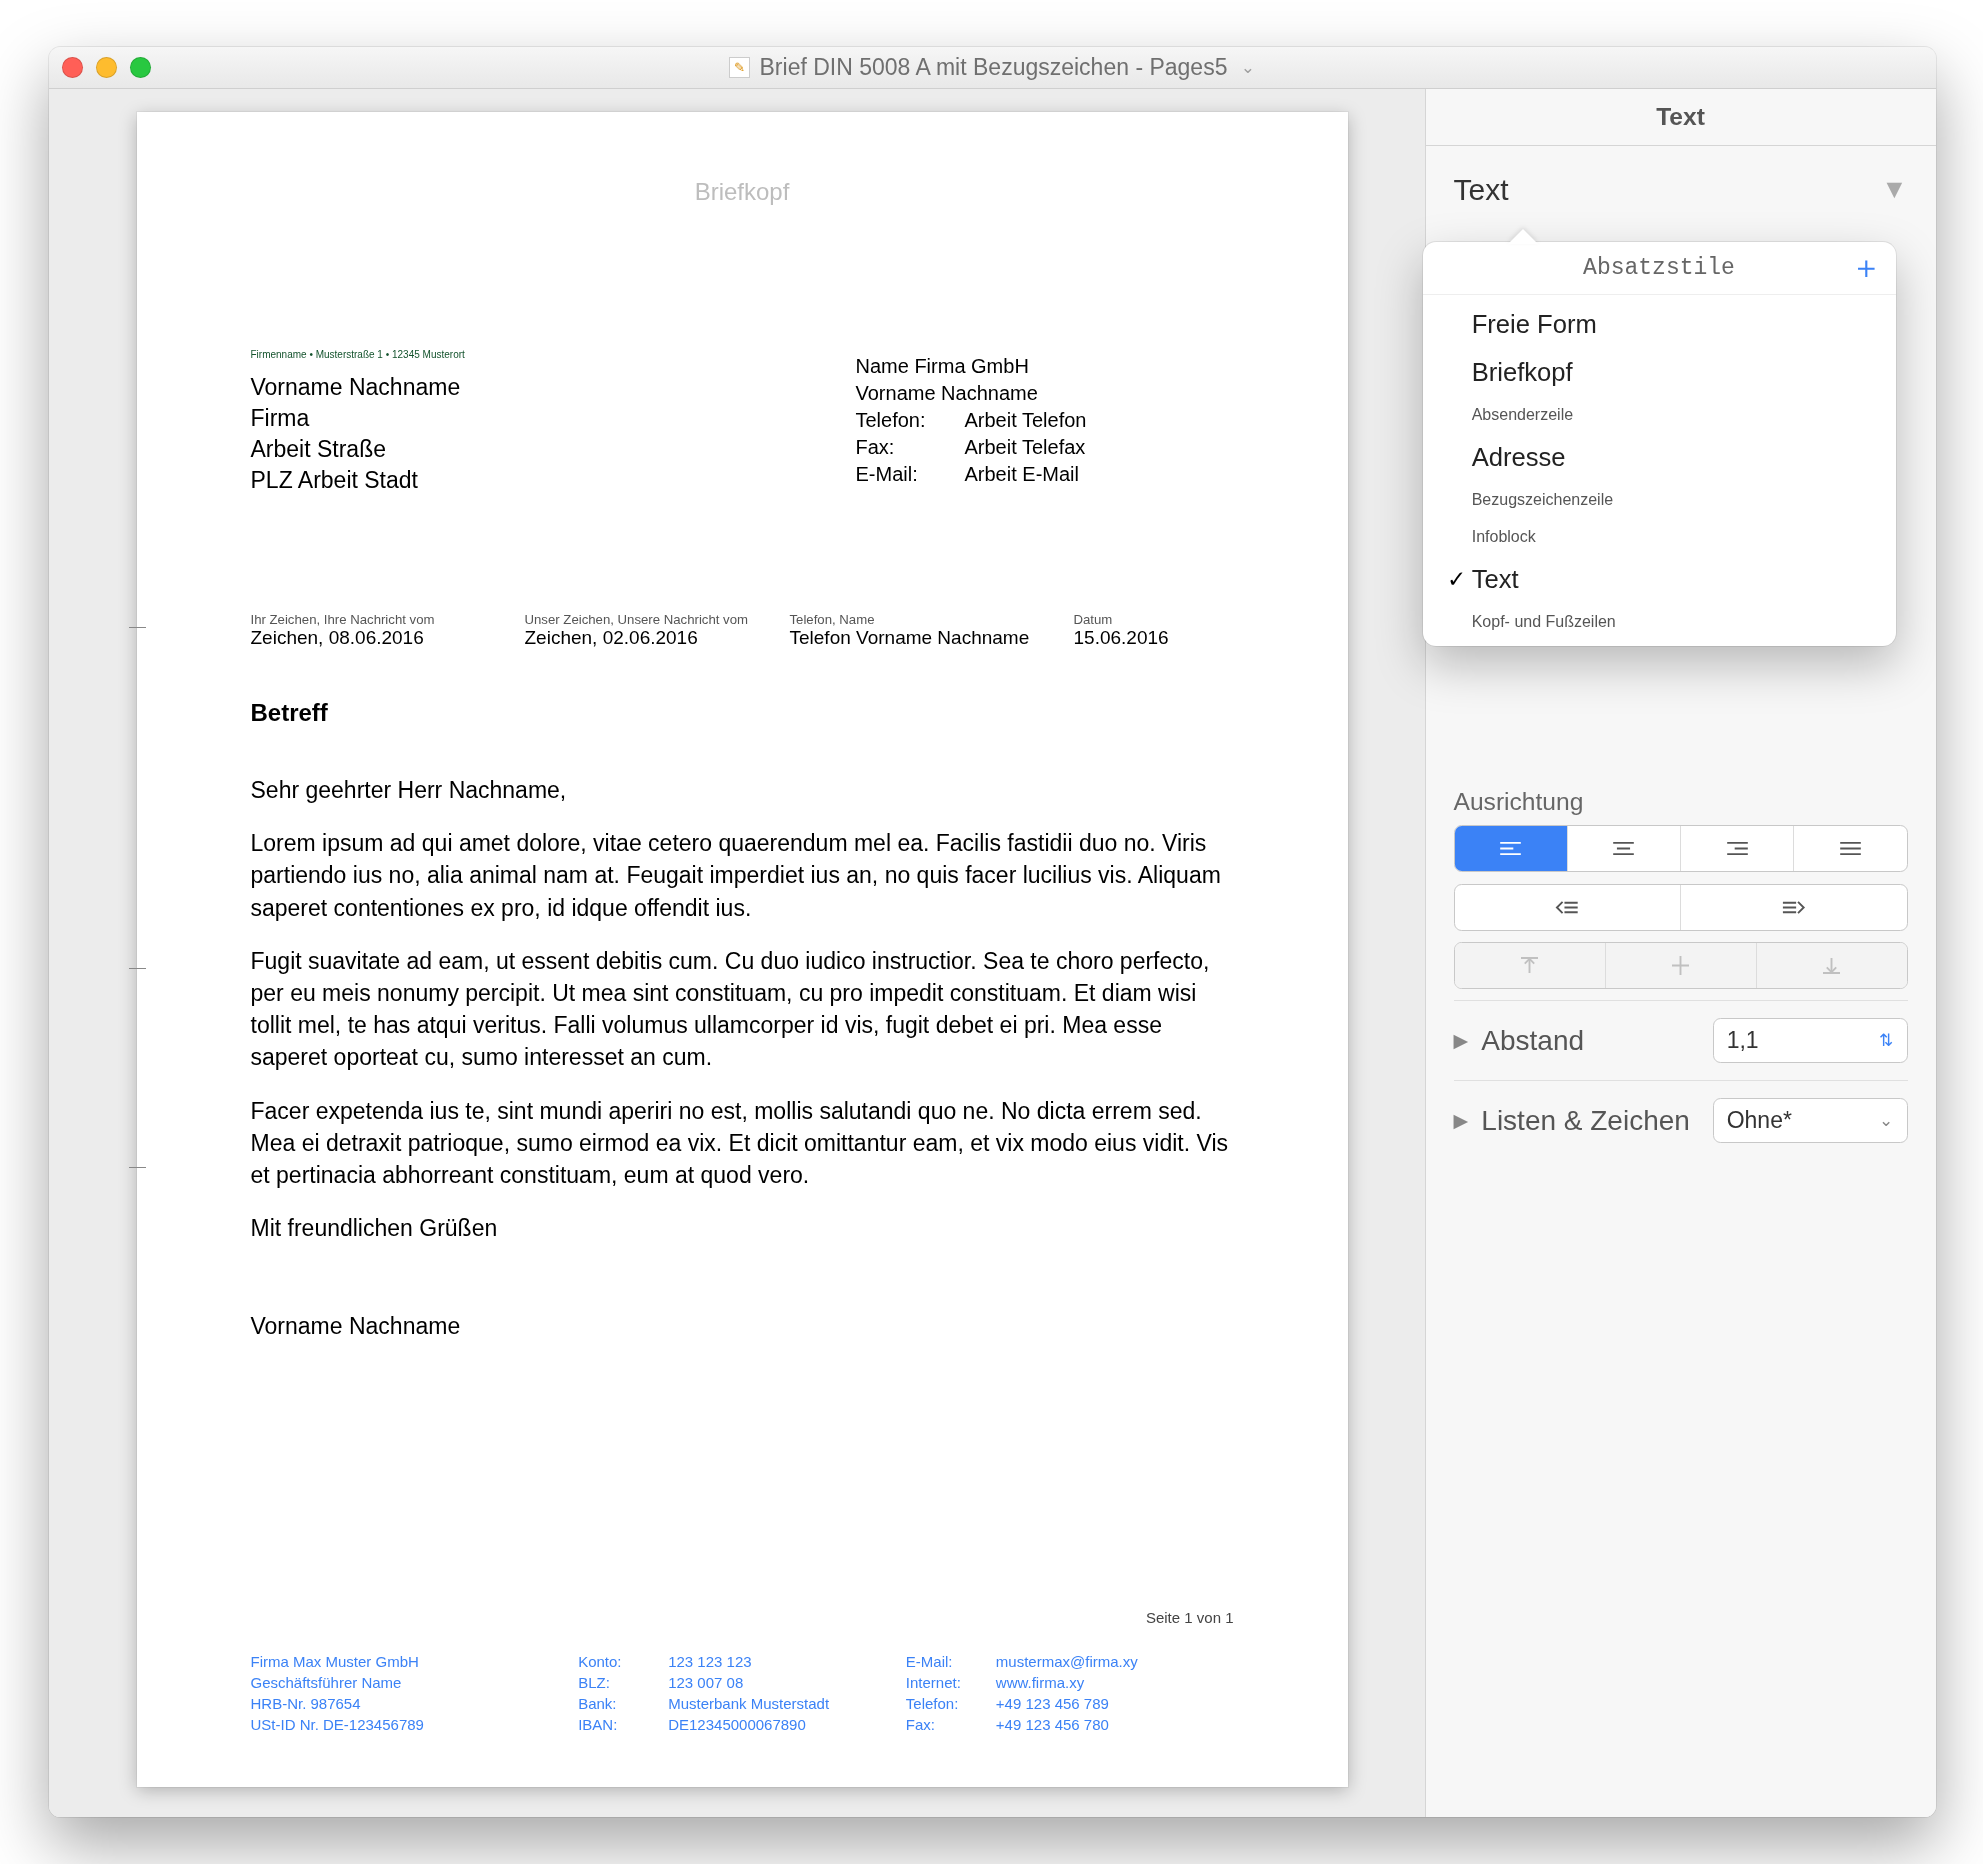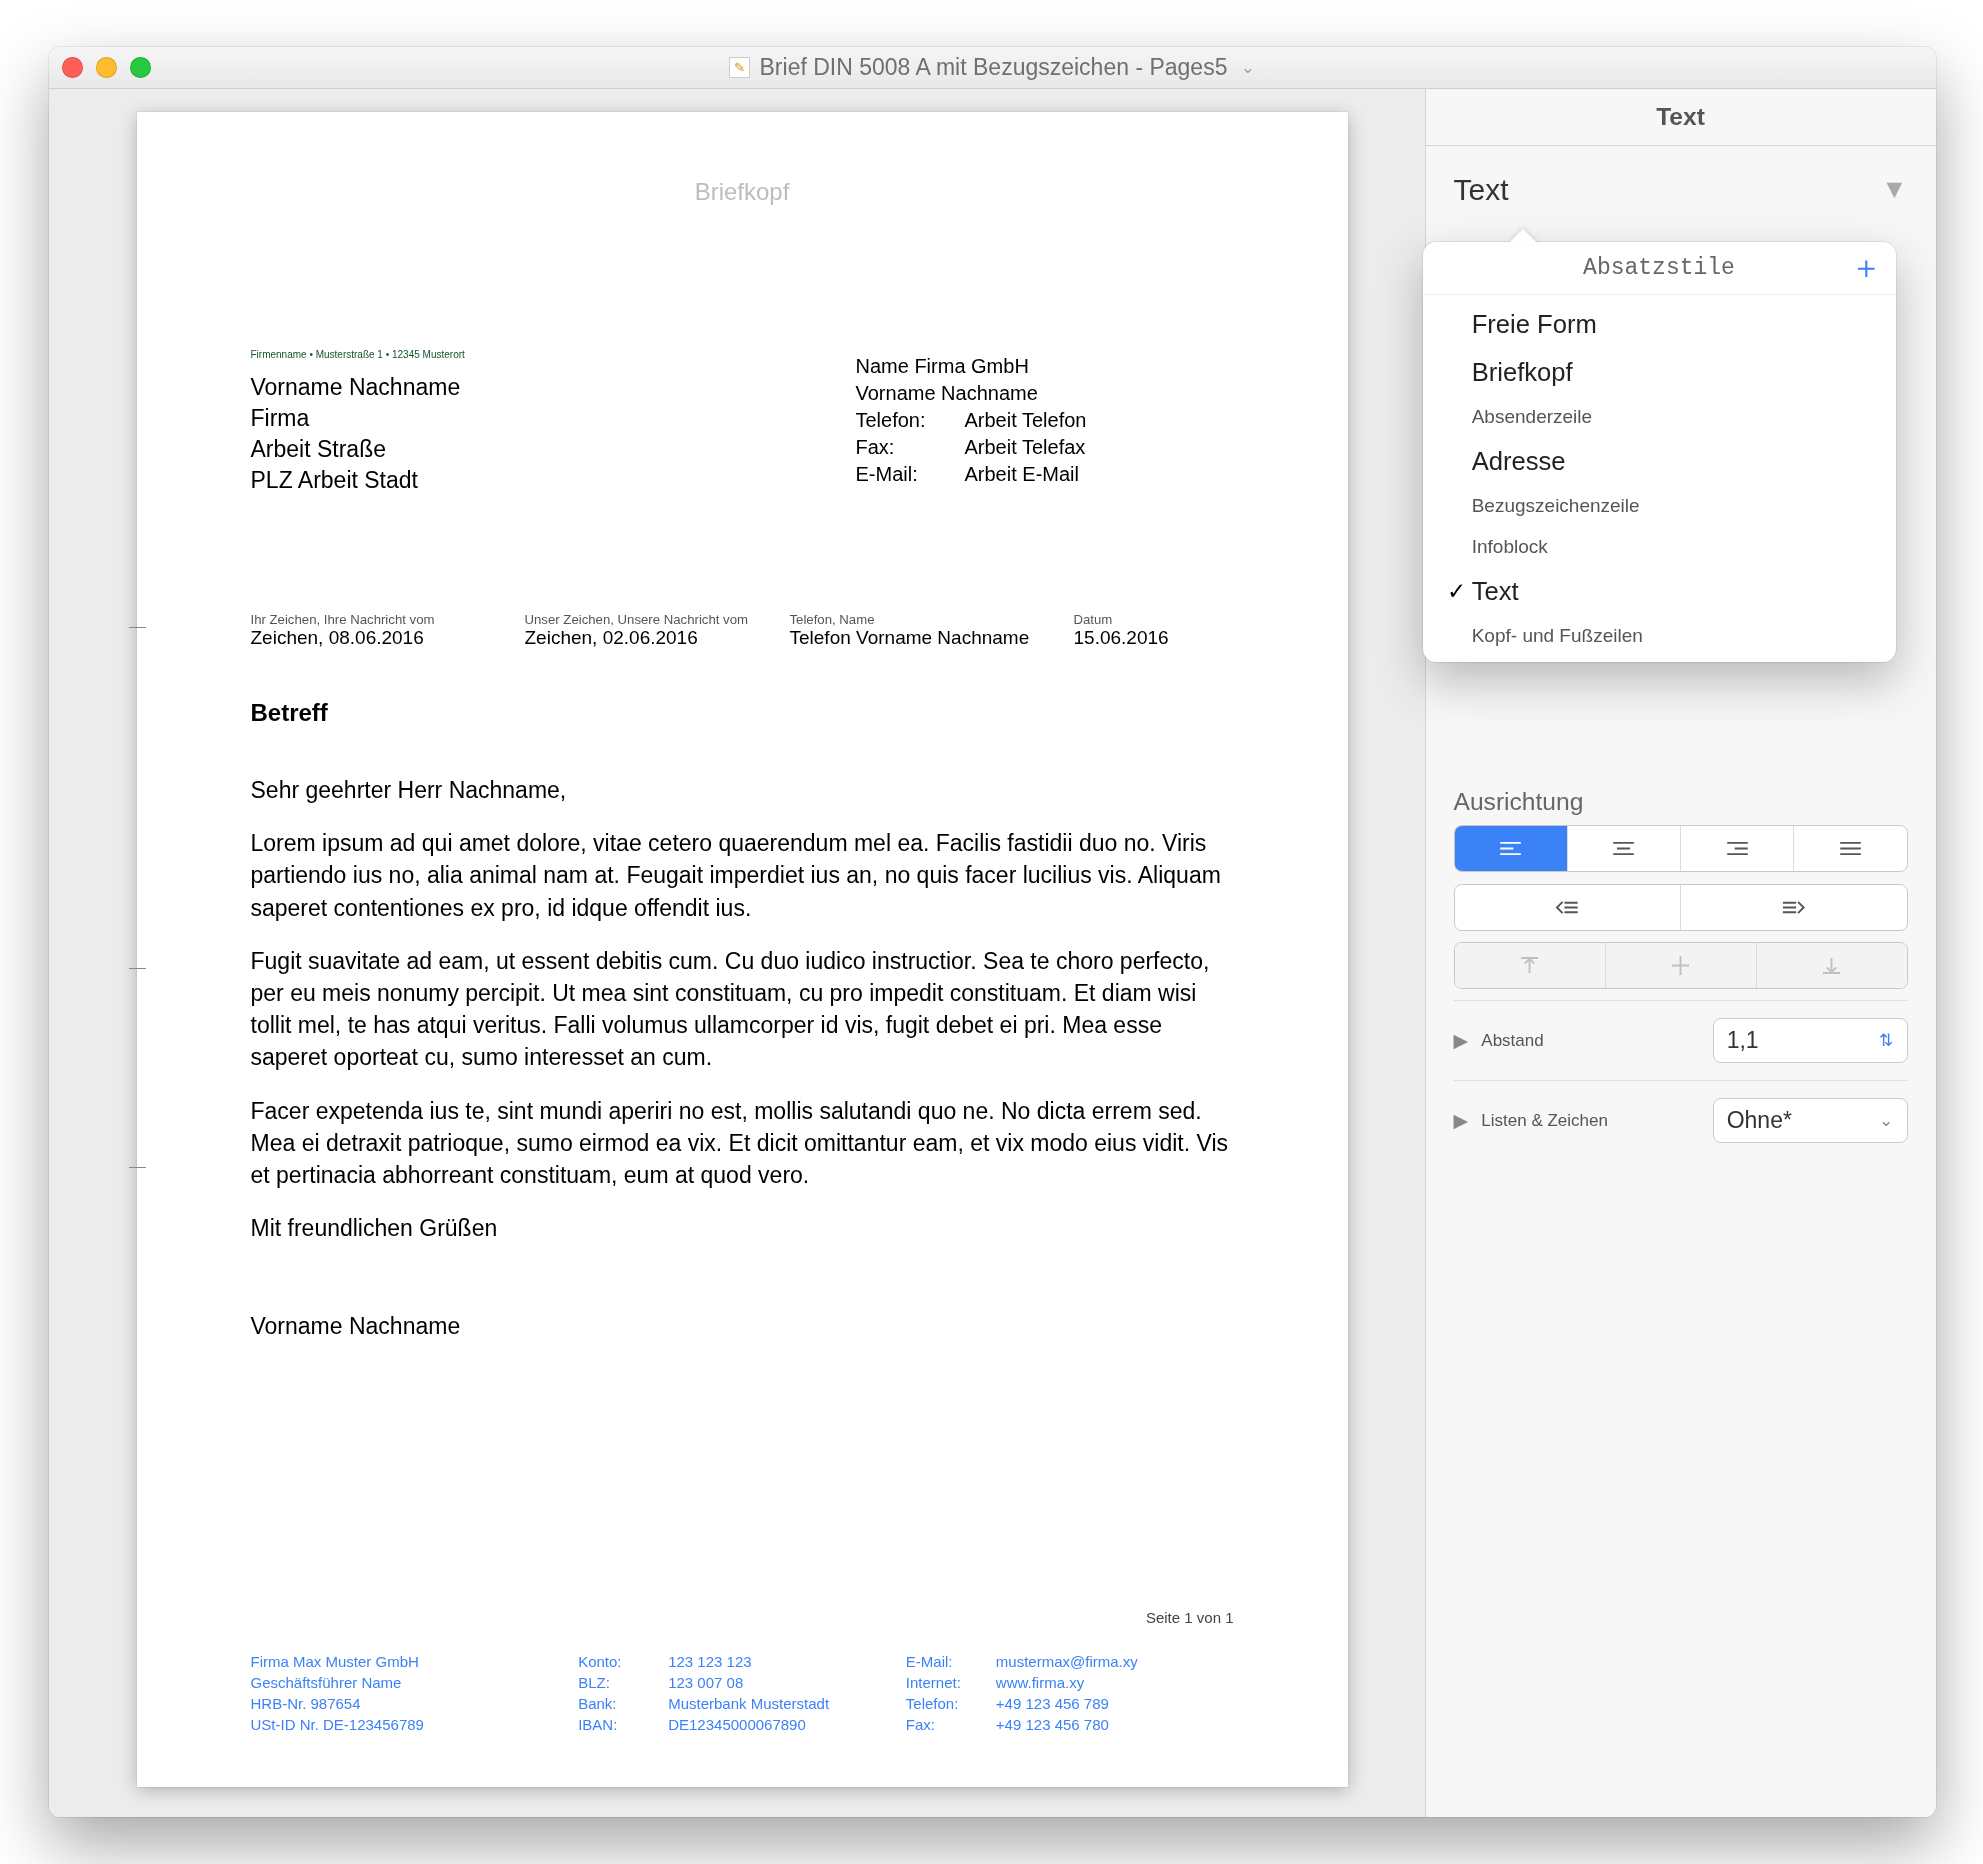--- a/index.html
+++ b/index.html
@@ -80,41 +80,41 @@
   .section-label{font-size:24.6px;color:#666;margin:13.2px 0 9.5px;}
   .segbar{display:flex;border:0.9px solid #c8c8c8;border-radius:7.6px;overflow:hidden;height:47px;background:#fff;margin-bottom:11.4px;}
   .seg{flex:1;display:flex;align-items:center;justify-content:center;border-right:0.9px solid #dcdcdc;cursor:pointer;}
   .seg:last-child{border-right:none;}
   .seg.active{background:#3b82f6;color:#fff;}
   .seg.disabled{background:#f3f3f3;color:#c0c0c0;}
   .halfbar{display:flex;gap:0;border:0.9px solid #c8c8c8;border-radius:7.6px;overflow:hidden;height:47px;background:#fff;margin-bottom:11.4px;}
   .halfbar .seg{flex:1;}
   .row-disc{display:flex;align-items:center;gap:13.2px;padding:17px 0;border-top:0.9px solid #e0e0e0;}
   .row-disc .tri{color:#888;font-size:19px;}
-  .row-disc .lbl{flex:0 0 218px;font-size:17px;color:#555;}
+  .row-disc .lbl{flex:0 0 218px;font-size:28px;color:#555;}
   .row-disc .sel{flex:1;height:45px;border:0.9px solid #c8c8c8;border-radius:7.6px;background:#fff;display:flex;align-items:center;padding:0 13.2px;font-size:23px;color:#333;justify-content:space-between;}
   .sel .arrow{color:#3b82f6;font-size:17px;}
   .sel.plain .arrow{color:#888;}
   
   .popover{
     position:absolute; top:195px; right:40px; width:473px;
     background:#fff; border-radius:13.2px;
     box-shadow:0 19px 47px rgba(0,0,0,0.25),0 0 0 0.9px rgba(0,0,0,0.08);
     z-index:50;
   }
   .popover::before{
     content:""; position:absolute; top:-13.2px; left:85px;
     border-left:15px solid transparent;border-right:15px solid transparent;border-bottom:15px solid #fff;
     filter: drop-shadow(0 -1.9px 1.9px rgba(0,0,0,0.1));
   }
   .pop-head{display:flex;align-items:center;justify-content:center;position:relative;height:53px;border-bottom:0.9px solid #eee;font-size:23px;color:#666;font-family:Liberation Mono, monospace;}
   .pop-head .plus{position:absolute;right:13.2px;color:#3b82f6;font-size:32px;font-weight:300;}
   .pop-list{padding:5.7px 0;}
   .pop-item{padding:9.5px 24.6px;font-size:25.6px;color:#222;display:flex;align-items:center;cursor:pointer;}
-  .pop-item.small{font-size:19px;color:#555;}
+  .pop-item.small{font-size:16px;color:#555;}
   .pop-item .check{width:24.6px;color:#000;font-size:23px;}
   
   .arrows{position:absolute;inset:0;pointer-events:none;z-index:40;}
 </style>
 </head>
 <body>
 
 <div class="window">
   <div class="titlebar">
     <div class="traffic">

